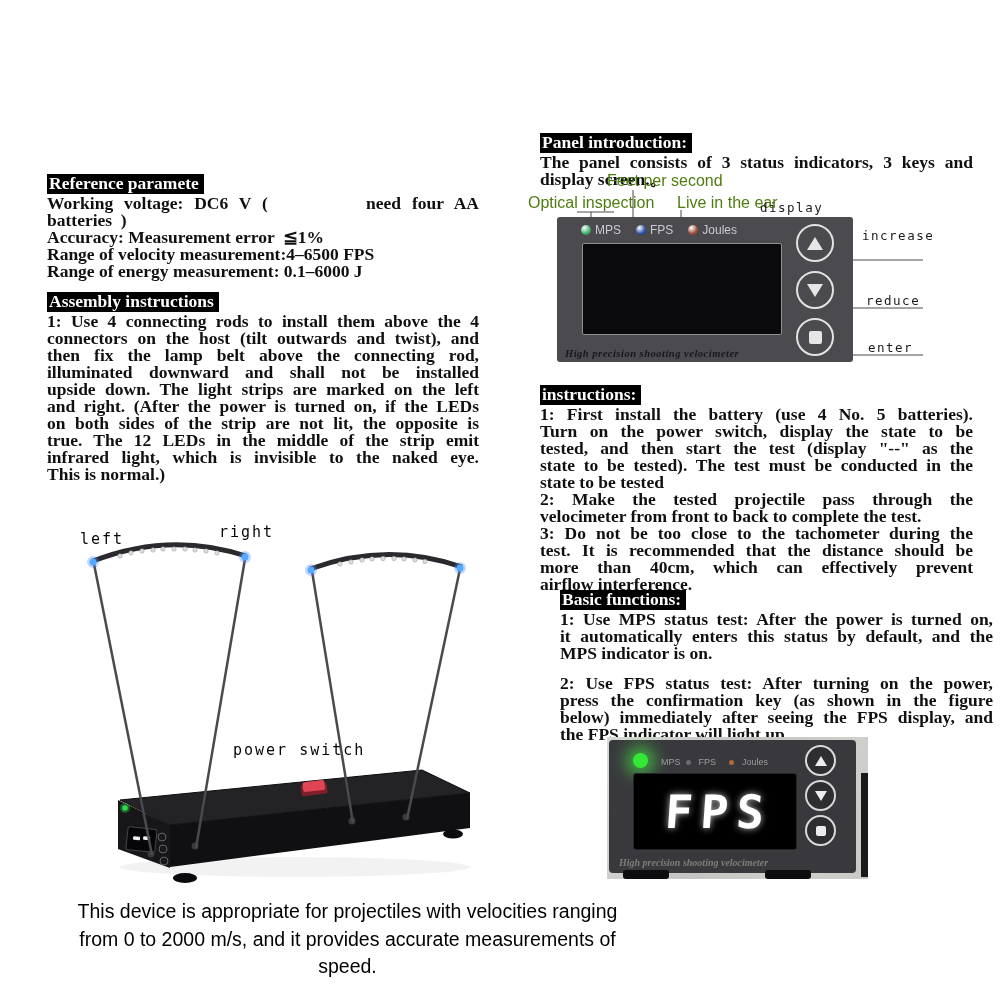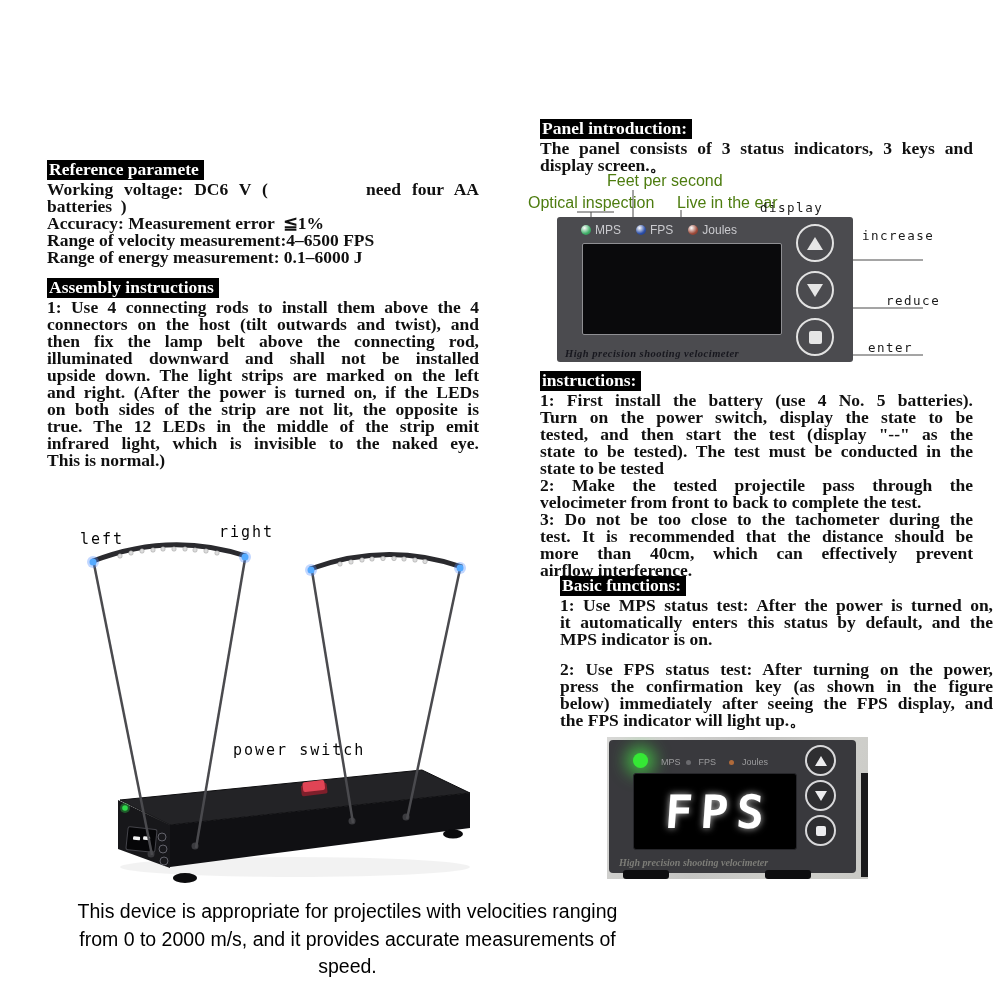--- a/index.html
+++ b/index.html
@@ -1,20 +1,20 @@
 <!DOCTYPE html>
 <html><head>
 <meta charset="utf-8">
 <style>
   html,body{margin:0;padding:0;background:#fff;}
   .page{position:relative;width:1000px;height:1000px;background:#ffffff;overflow:hidden;
         font-family:"Liberation Serif",serif;color:#111;}
   
   .tblock{position:absolute;font-weight:bold;font-size:17.5px;line-height:17px;color:#101010;}
-  .hd{display:table;background:#000;color:#fff;padding:1px 5px 2px 2px;margin-bottom:1px;}
+  .hd{display:table;background:#000;color:#fff;padding:1px 5px 2px 2px;margin-bottom:1px;margin-top:14px;}
   .ln{text-align:justify;}
   .j{text-align-last:justify;}
   .gap{height:13px;}
   
   .slabel{position:absolute;font-family:"Liberation Sans",sans-serif;font-size:16px;color:#4d7c0f;font-weight:normal;}
   .mlabel{position:absolute;font-family:"DejaVu Sans Mono",monospace;font-size:12.5px;letter-spacing:1.5px;color:#1a1a1a;}
   .figlabel{position:absolute;font-family:"DejaVu Sans Mono",monospace;font-size:15px;letter-spacing:2px;color:#060606;}
   
   .panel{position:absolute;left:557px;top:217px;width:296px;height:145px;background:#4b4b4f;border-radius:3px;}
   .indrow{position:absolute;left:24px;top:6px;display:flex;align-items:center;gap:6px;
@@ -171,21 +171,21 @@
     <div class="hd">Panel introduction:</div>
     <div class="ln j">The panel consists of 3 status indicators, 3 keys and</div>
     <div class="ln">display screen.。</div>
   </div>
 
   <div class="slabel" style="left:607px;top:172px;">Feet per second</div>
   <div class="slabel" style="left:528px;top:194px;">Optical inspection</div>
   <div class="slabel" style="left:677px;top:194px;">Live in the ear</div>
   <div class="mlabel" style="left:757px;top:200px;border-bottom:1px solid #3a3a3a;padding:0 3px 2px 3px;">display</div>
   <div class="mlabel" style="left:862px;top:228px;">increase</div>
-  <div class="mlabel" style="left:886px;top:293px;">reduce</div>
+  <div class="mlabel" style="left:866px;top:293px;">reduce</div>
   <div class="mlabel" style="left:868px;top:340px;">enter</div>
 
   <svg style="position:absolute;left:520px;top:160px;" width="480" height="210" viewBox="0 0 480 210">
     <g stroke="#4a4a4a" stroke-width="1" fill="none">
       <path d="M57,52 H94"></path>
         <path d="M71,52 V70"></path>
       <path d="M113,30 V69"></path>
       <path d="M161,50 V69"></path>
       <path d="M242,57 L203,127"></path>
       <path d="M307,100 H403"></path>

